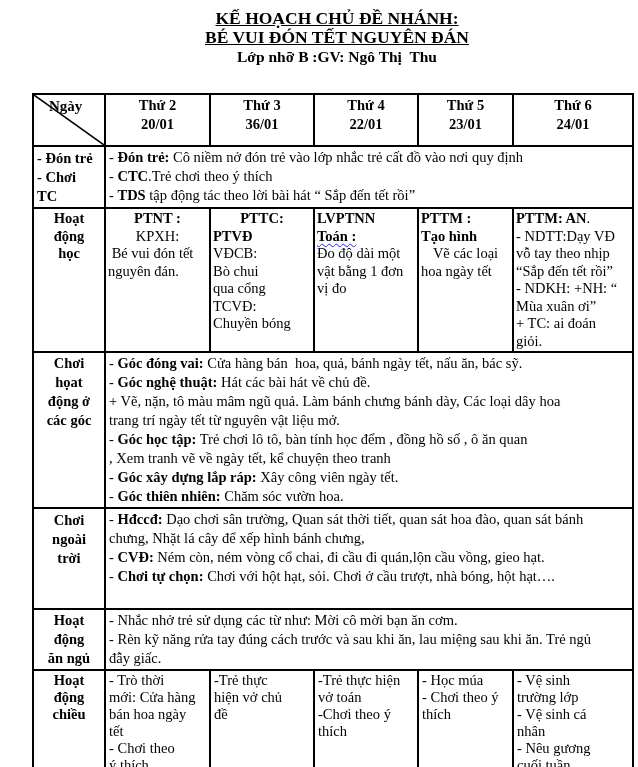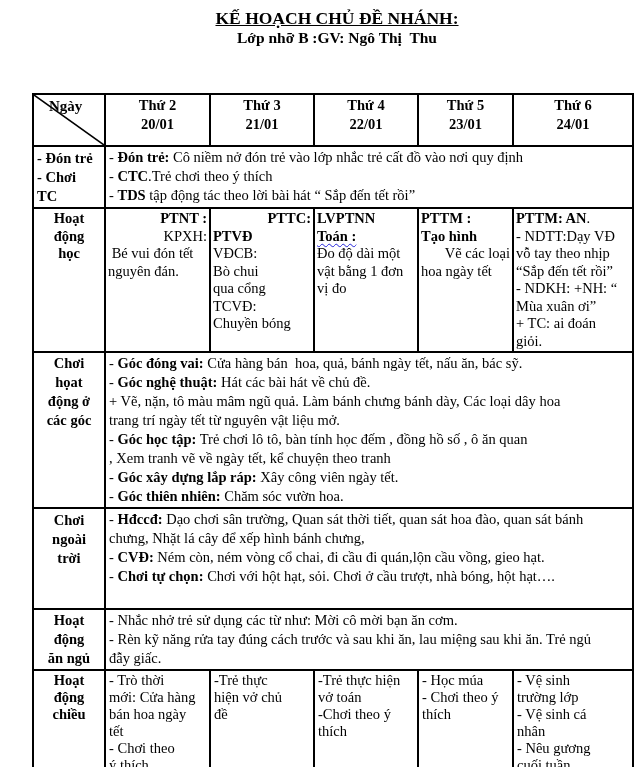--- a/index.html
+++ b/index.html
@@ -38,37 +38,38 @@
   td.content{padding-left:4px;}
   tr.r2 td{line-height:17.5px;padding-left:2px;padding-right:2px;}
   tr.r6 td{line-height:17px;}
 
   
   td.corner{position:relative;font-weight:bold;padding:0;margin-left:42px;}
   td.corner svg{position:absolute;left:0;top:0;width:100%;height:100%;}
   td.corner .corner-text{position:relative;display:inline-block;padding:1px 0 0 12px;font-size:15px;}
 
   .line{white-space:pre-wrap;}
-  .tc{text-align:right;}
+  .tc{text-align:center;}
   .b{font-weight:bold;}
   .wavy{
     text-decoration:underline;
     text-decoration-style:wavy;
     text-decoration-color:#2424d9;
     text-decoration-thickness:1px;
     text-underline-offset:2px;
   }
 </style>
 </head>
 <body>
 
 <div class="page">
 
   <div class="titles">
     <div class="t1">KẾ HOẠCH CHỦ ĐỀ NHÁNH:</div>
+    <div class="t2">BÉ VUI ĐÓN TẾT NGUYÊN ĐÁN</div>
     <div class="t4">Lớp nhỡ B :GV: Ngô Thị  Thu</div>
   </div>
 
   <table class="plan">
     <colgroup>
       <col style="width:72px">
         <col style="width:105px">
         <col style="width:104px">
       <col style="width:104px">
         <col style="width:95px">
@@ -82,21 +83,21 @@
           <line x1="0" y1="0" x2="72" y2="52" stroke="#000" stroke-width="1.6"></line>
         </svg>
         <span class="corner-text">Ngày</span>
       </td>
       <td class="day">
             <div class="line">Thứ 2</div>
             <div class="line">20/01</div>
           </td>
       <td class="day">
             <div class="line">Thứ 3</div>
-            <div class="line">21/01</div>
+            <div class="line">36/01</div>
           </td>
       <td class="day">
             <div class="line">Thứ 4</div>
             <div class="line">22/01</div>
           </td>
       <td class="day">
             <div class="line">Thứ 5</div>
             <div class="line">23/01</div>
           </td>
       <td class="day">

